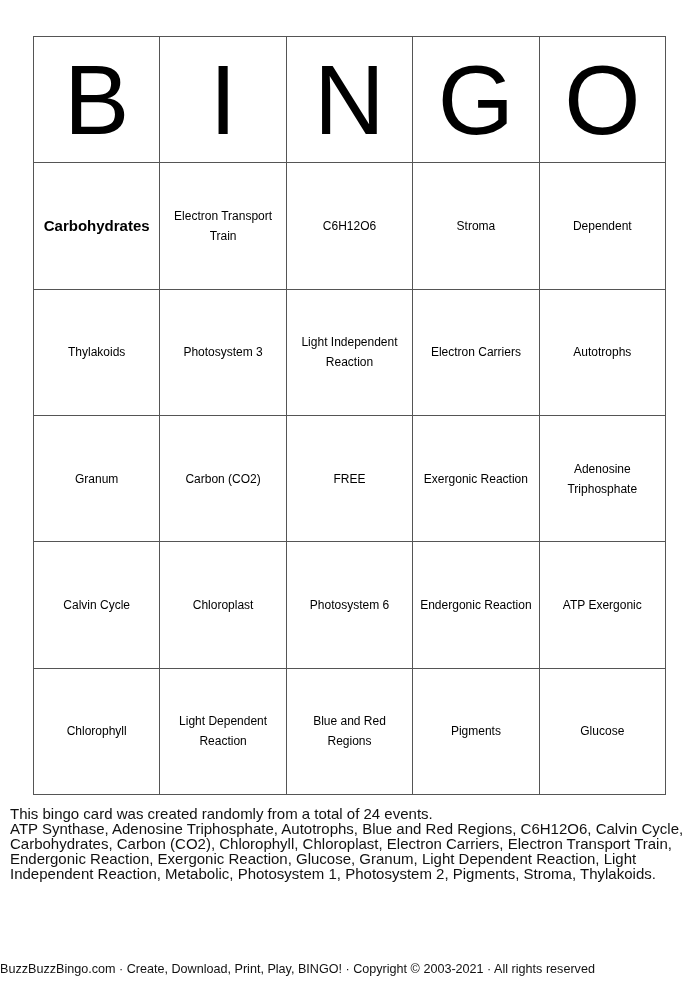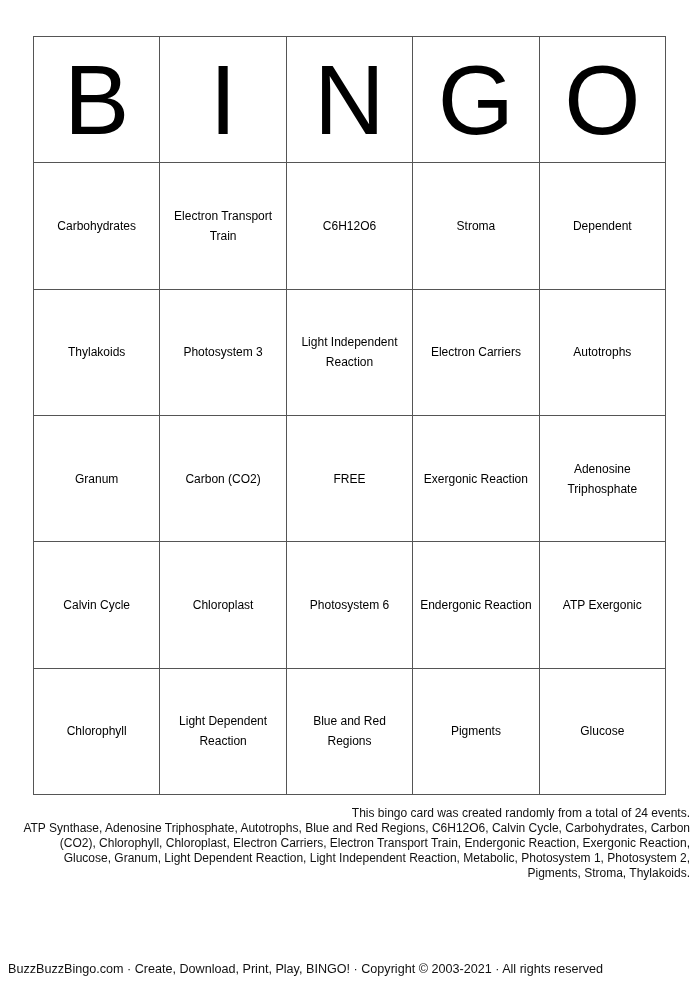--- a/index.html
+++ b/index.html
@@ -13,28 +13,28 @@
     border-top: 1px solid #555; border-left: 1px solid #555;
     box-sizing: border-box;
   }
   .cell {
     border-right: 1px solid #555; border-bottom: 1px solid #555;
     display: flex; align-items: center; justify-content: center;
     text-align: center; box-sizing: border-box;
     font-size: 12px; line-height: 20px; padding: 0 4px;
   }
   .cell.header { font-size: 98px; line-height: 1; }
-  .cell.small { font-size: 12px; }
+  .cell.small { font-size: 15px; font-weight: bold; }
   .note {
     position: absolute; left: 10px; top: 806px; width: 680px;
-    font-size: 12px; line-height: 15px; color: #111; text-align: right;
+    font-size: 15px; line-height: 15px; color: #111;
   }
   .footer {
     position: absolute; left: 0; width: 611px; top: 962px;
-    text-align: center; font-size: 12.6px; color: #111;
+    font-size: 12.6px; color: #111;
   }
 </style>
 </head>
 <body>
 
 <div class="grid">
   <div class="cell header">B</div>
   <div class="cell header">I</div>
   <div class="cell header">N</div>
   <div class="cell header">G</div>

